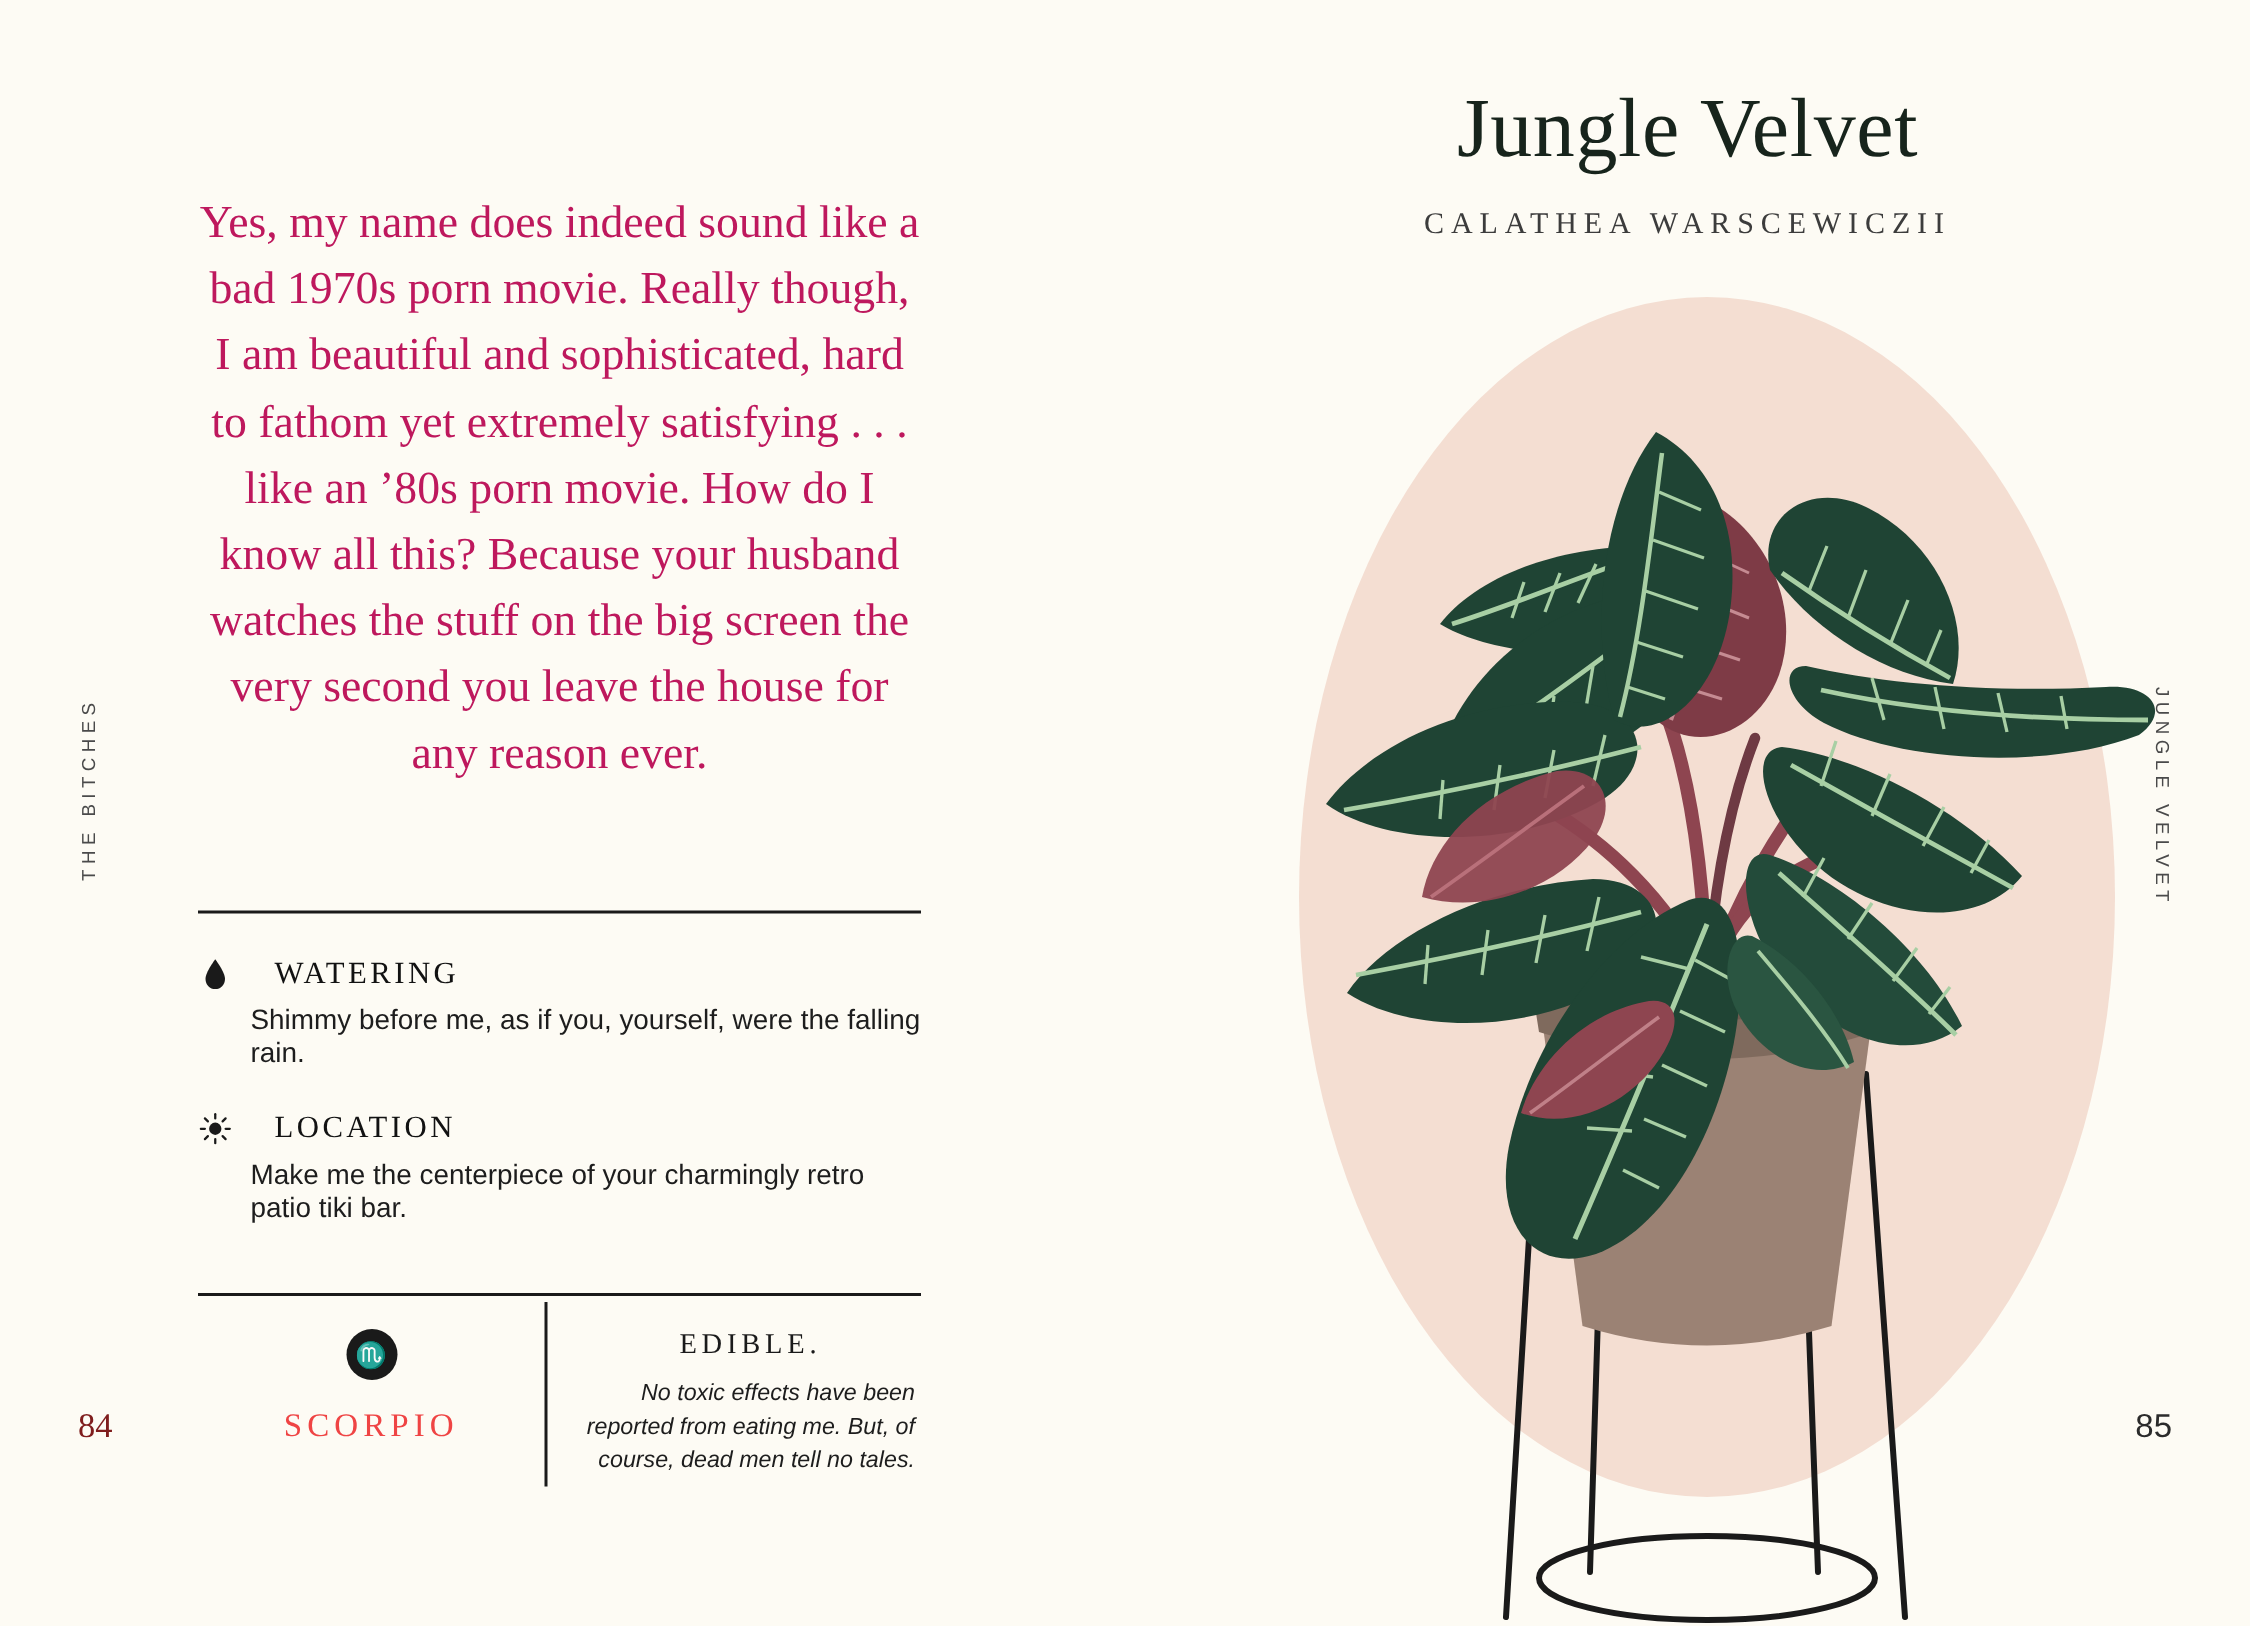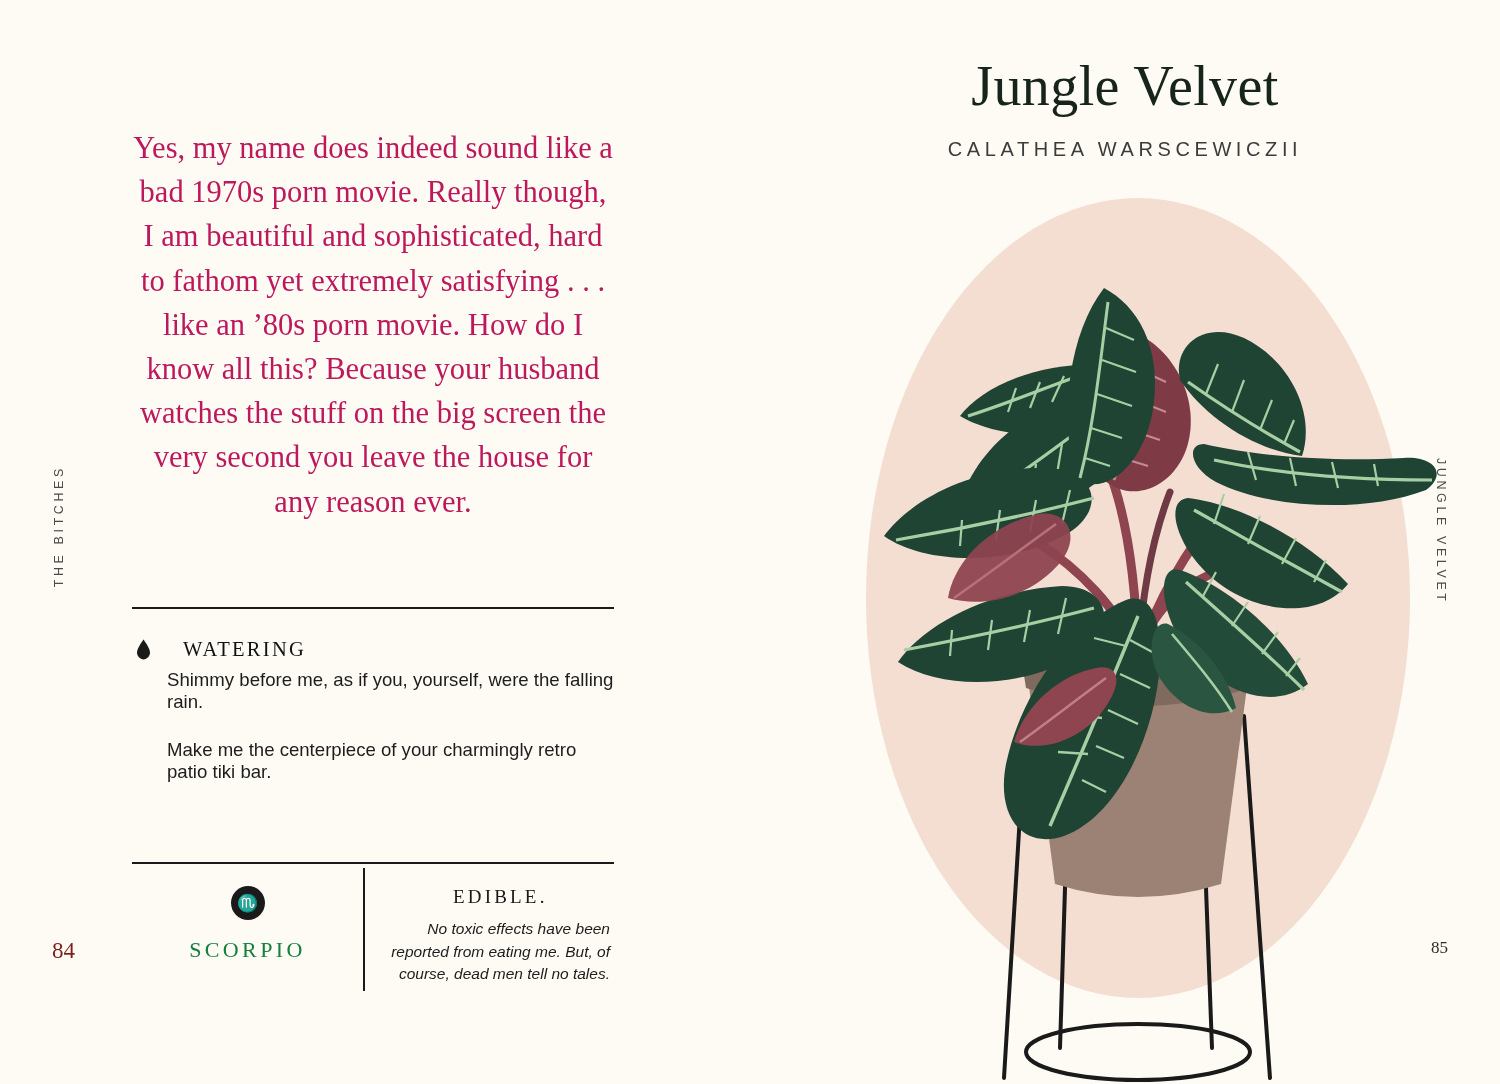--- a/index.html
+++ b/index.html
@@ -129,21 +129,21 @@
     justify-content: center;
     font-family: "Liberation Serif", serif;
     font-size: 17px;
     line-height: 1;
   }
   .zodiac-name {
     margin-top: 17px;
     font-family: "Liberation Serif", serif;
     font-size: 22px;
     letter-spacing: 3.4px;
-    color: #15803d;
+    color: #ef4444;
   }
   .footer-divider {
     width: 1.6px;
     background: #1a1a1a;
     height: 123px;
     margin-top: 6px;
   }
   .footer-right {
     flex: 1;
     padding-top: 24px;
@@ -183,42 +183,42 @@
     font-size: 56px;
     letter-spacing: 0.4px;
     color: #17241c;
     font-weight: 400;
   }
   .plant-subtitle {
     position: absolute;
     top: 138px;
     left: 0; right: 0;
     text-align: center;
-    font-family: Liberation Sans, sans-serif;
+    font-family: Liberation Serif, serif;
     font-size: 20px;
     letter-spacing: 4.6px;
     color: #3c3c3c;
   }
   .side-label-right {
     position: absolute;
     right: 52px;
     top: 458px;
     writing-mode: vertical-rl;
     font-family: "Liberation Sans", sans-serif;
     font-size: 12.5px;
     letter-spacing: 3.6px;
     color: #4a4a4a;
     white-space: nowrap;
   }
   .page-num-right {
     position: absolute;
     right: 52px;
     top: 938px;
-    font-family: Liberation Serif, serif;
-    font-size: 17px;
+    font-family: Liberation Sans, sans-serif;
+    font-size: 22px;
     color: #2b2b2b;
   }
   .illustration {
     position: absolute;
     left: 58px;
     top: 168px;
     width: 660px;
     height: 916px;
   }
 </style>
@@ -242,20 +242,38 @@
           <svg width="15" height="21" viewBox="0 0 15 21" aria-hidden="true">
             <path d="M7.5 0.5 C7.5 0.5 14 9 14 13.6 C14 17.3 11.1 20.4 7.5 20.4 C3.9 20.4 1 17.3 1 13.6 C1 9 7.5 0.5 7.5 0.5 Z" fill="#1a1a1a"></path>
           </svg>
         </span>
         <span class="care-title">WATERING</span>
       </div>
       <div class="care-text">Shimmy before me, as if you, yourself, were the falling rain.</div>
     </div>
 
     <div class="care-block care-location">
+      <div class="care-head">
+        <span class="care-icon">
+          <svg width="21" height="21" viewBox="0 0 21 21" aria-hidden="true">
+            <circle cx="10.5" cy="10.5" r="4.1" fill="#1a1a1a"></circle>
+            <g stroke="#1a1a1a" stroke-width="1.5" stroke-linecap="round">
+              <line x1="10.5" y1="0.8" x2="10.5" y2="3.6"></line>
+              <line x1="10.5" y1="17.4" x2="10.5" y2="20.2"></line>
+              <line x1="0.8" y1="10.5" x2="3.6" y2="10.5"></line>
+              <line x1="17.4" y1="10.5" x2="20.2" y2="10.5"></line>
+              <line x1="3.6" y1="3.6" x2="5.6" y2="5.6"></line>
+              <line x1="15.4" y1="15.4" x2="17.4" y2="17.4"></line>
+              <line x1="15.4" y1="5.6" x2="17.4" y2="3.6"></line>
+              <line x1="3.6" y1="17.4" x2="5.6" y2="15.4"></line>
+            </g>
+          </svg>
+        </span>
+        <span class="care-title">LOCATION</span>
+      </div>
       <div class="care-text">Make me the centerpiece of your charmingly retro patio tiki bar.</div>
     </div>
 
     <div class="rule rule-mid"></div>
 
     <div class="footer">
       <div class="footer-left">
         <div class="zodiac-badge">♏</div>
         <div class="zodiac-name">SCORPIO</div>
       </div>

